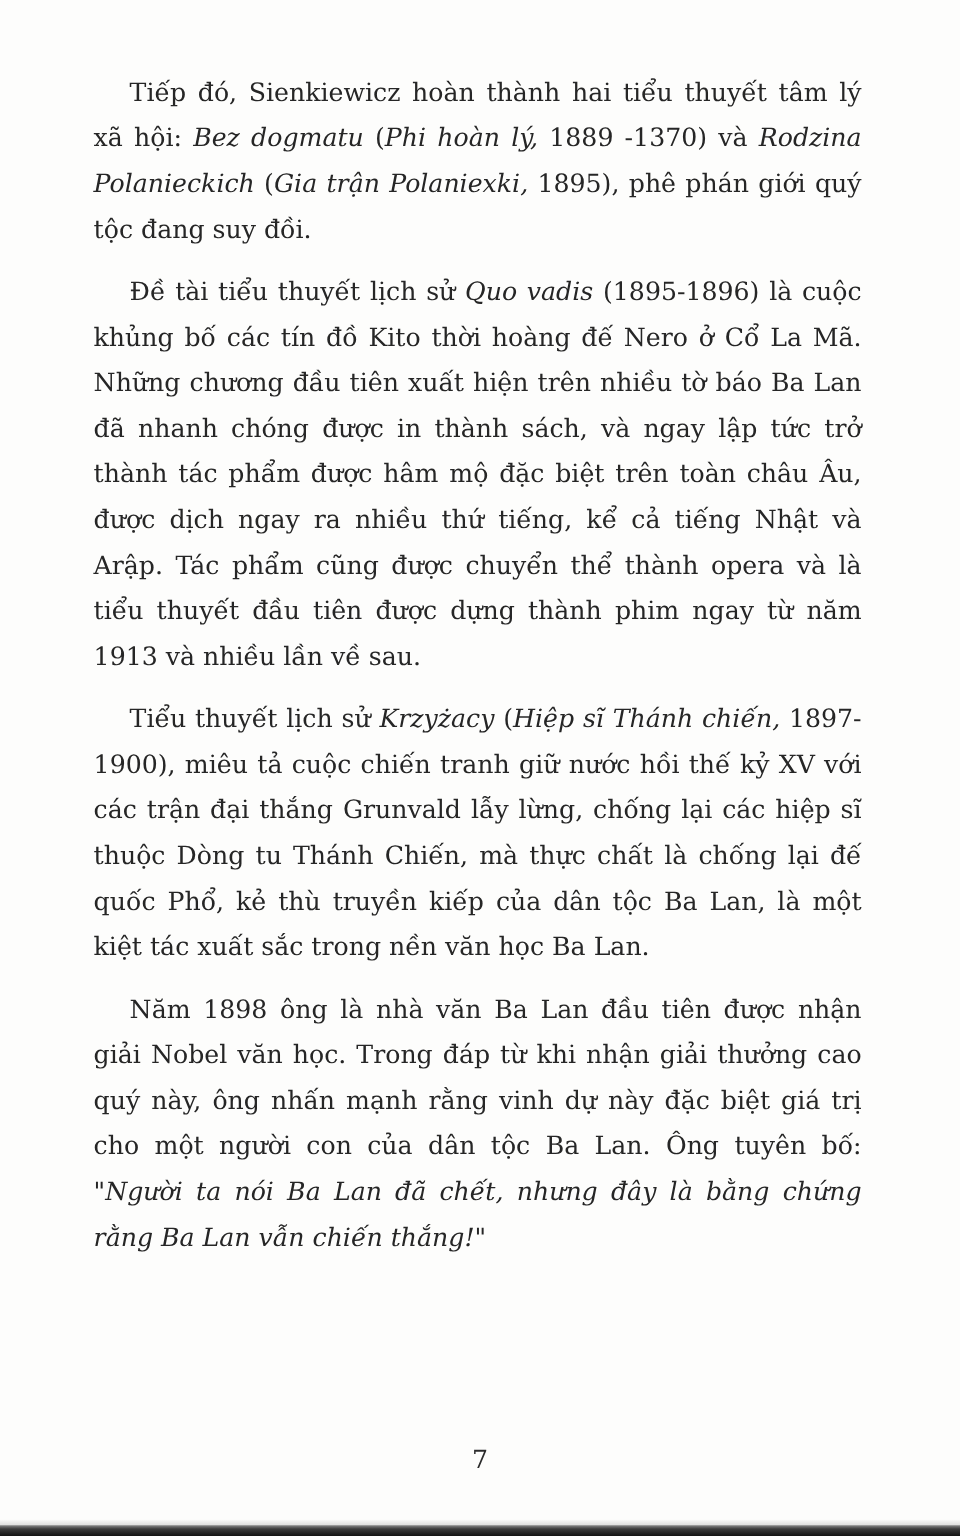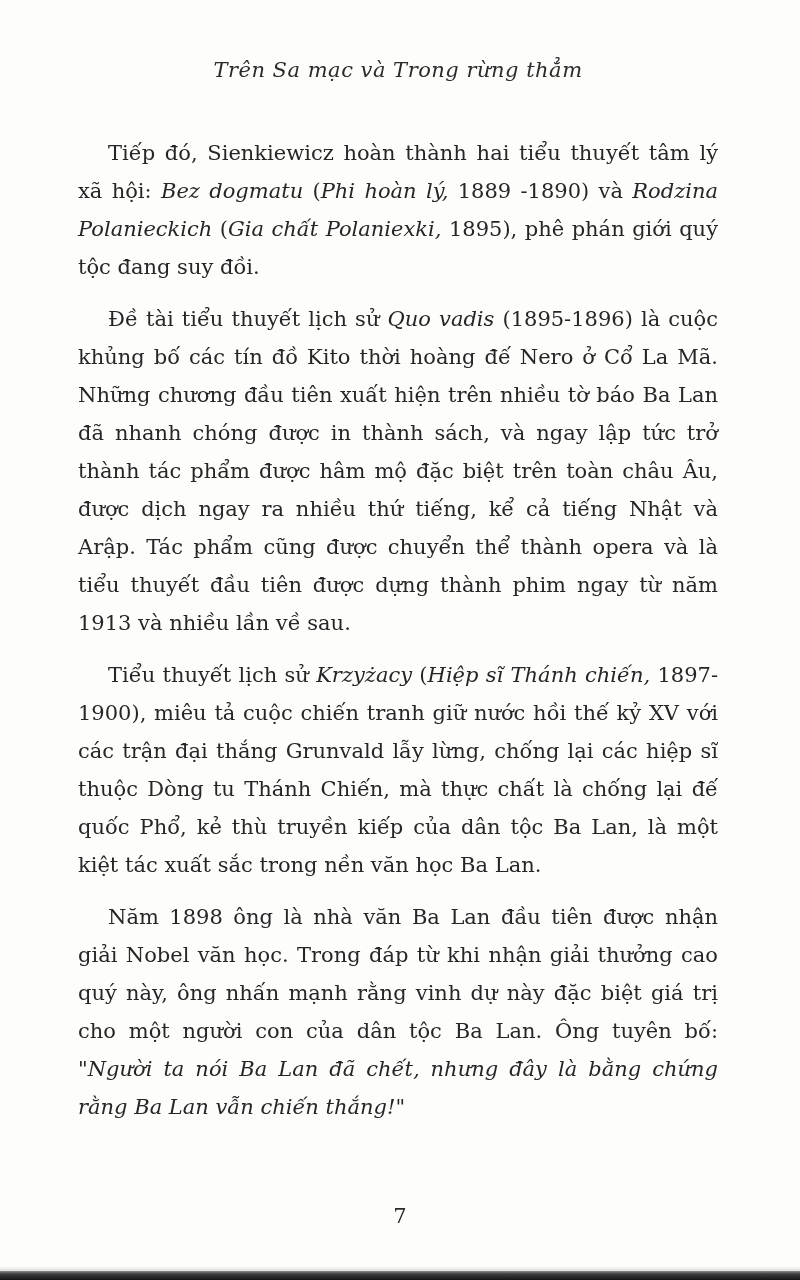--- a/index.html
+++ b/index.html
@@ -62,26 +62,23 @@
     width: 100%;
     height: 5px;
     background: linear-gradient(to bottom, rgba(0,0,0,0) 0%, rgba(0,0,0,0.12) 100%);
   }
 </style>
 </head>
 <body>
 
 <div class="page">
 
-  <div class="running-header">
-    <span>Trên Sa mạc và Trong rừng thẳm</span>
-  </div>
 
   <div class="page-body">
-      <p class="para"><span>Tiếp đó, Sienkiewicz hoàn thành hai tiểu thuyết tâm lý xã hội: </span><em>Bez dogmatu</em><span> (</span><em>Phi hoàn lý,</em><span> 1889 -1890) và </span><em>Rodzina Polanieckich</em><span> (</span><em>Gia chất Polaniexki,</em><span> 1895), phê phán giới quý tộc đang suy đồi.</span></p>
+      <p class="para"><span>Tiếp đó, Sienkiewicz hoàn thành hai tiểu thuyết tâm lý xã hội: </span><em>Bez dogmatu</em><span> (</span><em>Phi hoàn lý,</em><span> 1889 -1370) và </span><em>Rodzina Polanieckich</em><span> (</span><em>Gia trận Polaniexki,</em><span> 1895), phê phán giới quý tộc đang suy đồi.</span></p>
       <p class="para"><span>Đề tài tiểu thuyết lịch sử </span><em>Quo vadis</em><span> (1895-1896) là cuộc khủng bố các tín đồ Kito thời hoàng đế Nero ở Cổ La Mã. Những chương đầu tiên xuất hiện trên nhiều tờ báo Ba Lan đã nhanh chóng được in thành sách, và ngay lập tức trở thành tác phẩm được hâm mộ đặc biệt trên toàn châu Âu, được dịch ngay ra nhiều thứ tiếng, kể cả tiếng Nhật và Arập. Tác phẩm cũng được chuyển thể thành opera và là tiểu thuyết đầu tiên được dựng thành phim ngay từ năm 1913 và nhiều lần về sau.</span></p>
       <p class="para"><span>Tiểu thuyết lịch sử </span><em>Krzyżacy</em><span> (</span><em>Hiệp sĩ Thánh chiến,</em><span> 1897-1900), miêu tả cuộc chiến tranh giữ nước hồi thế kỷ XV với các trận đại thắng Grunvald lẫy lừng, chống lại các hiệp sĩ thuộc Dòng tu Thánh Chiến, mà thực chất là chống lại đế quốc Phổ, kẻ thù truyền kiếp của dân tộc Ba Lan, là một kiệt tác xuất sắc trong nền văn học Ba Lan.</span></p>
       <p class="para"><span>Năm 1898 ông là nhà văn Ba Lan đầu tiên được nhận giải Nobel văn học. Trong đáp từ khi nhận giải thưởng cao quý này, ông nhấn mạnh rằng vinh dự này đặc biệt giá trị cho một người con của dân tộc Ba Lan. Ông tuyên bố: </span><em>"Người ta nói Ba Lan đã chết, nhưng đây là bằng chứng rằng Ba Lan vẫn chiến thắng!"</em></p>
     </div>
 
   <div class="page-footer">
     <span>7</span>
   </div>
 
   <div class="scan-edge-shadow"></div>

